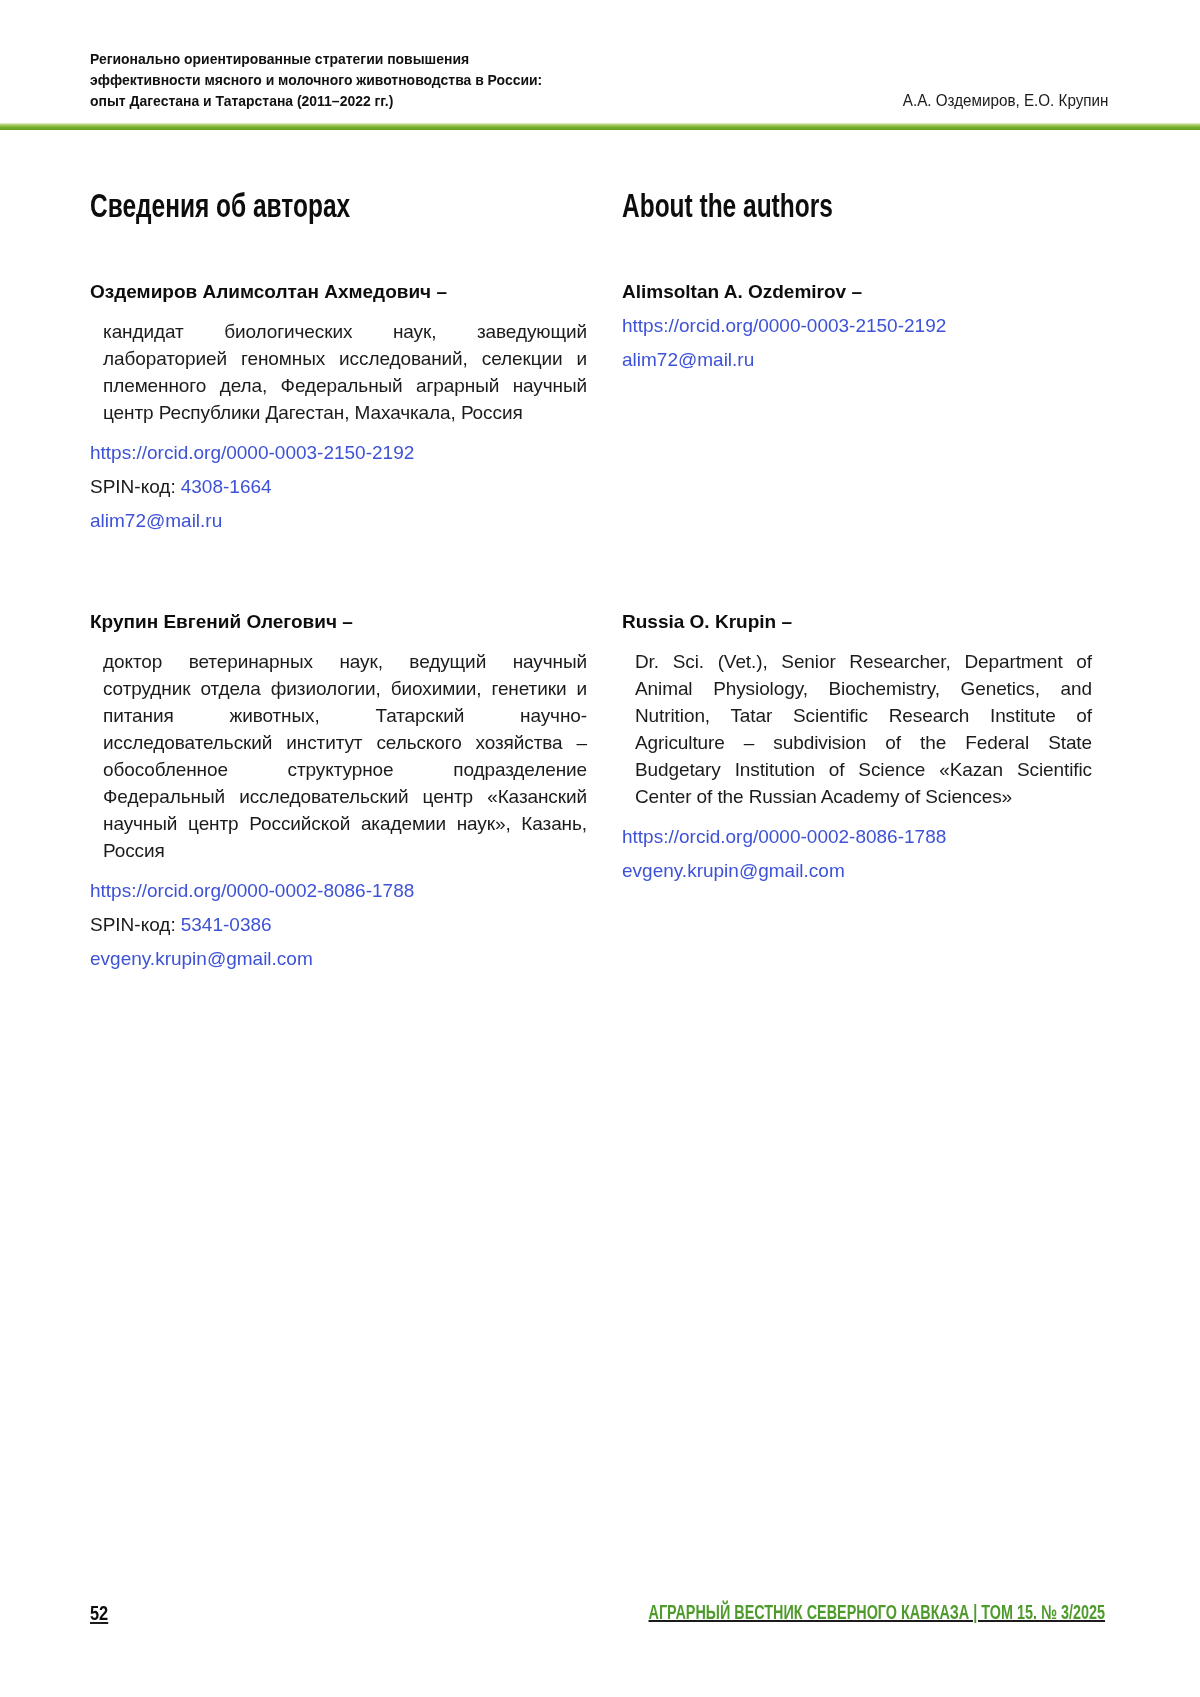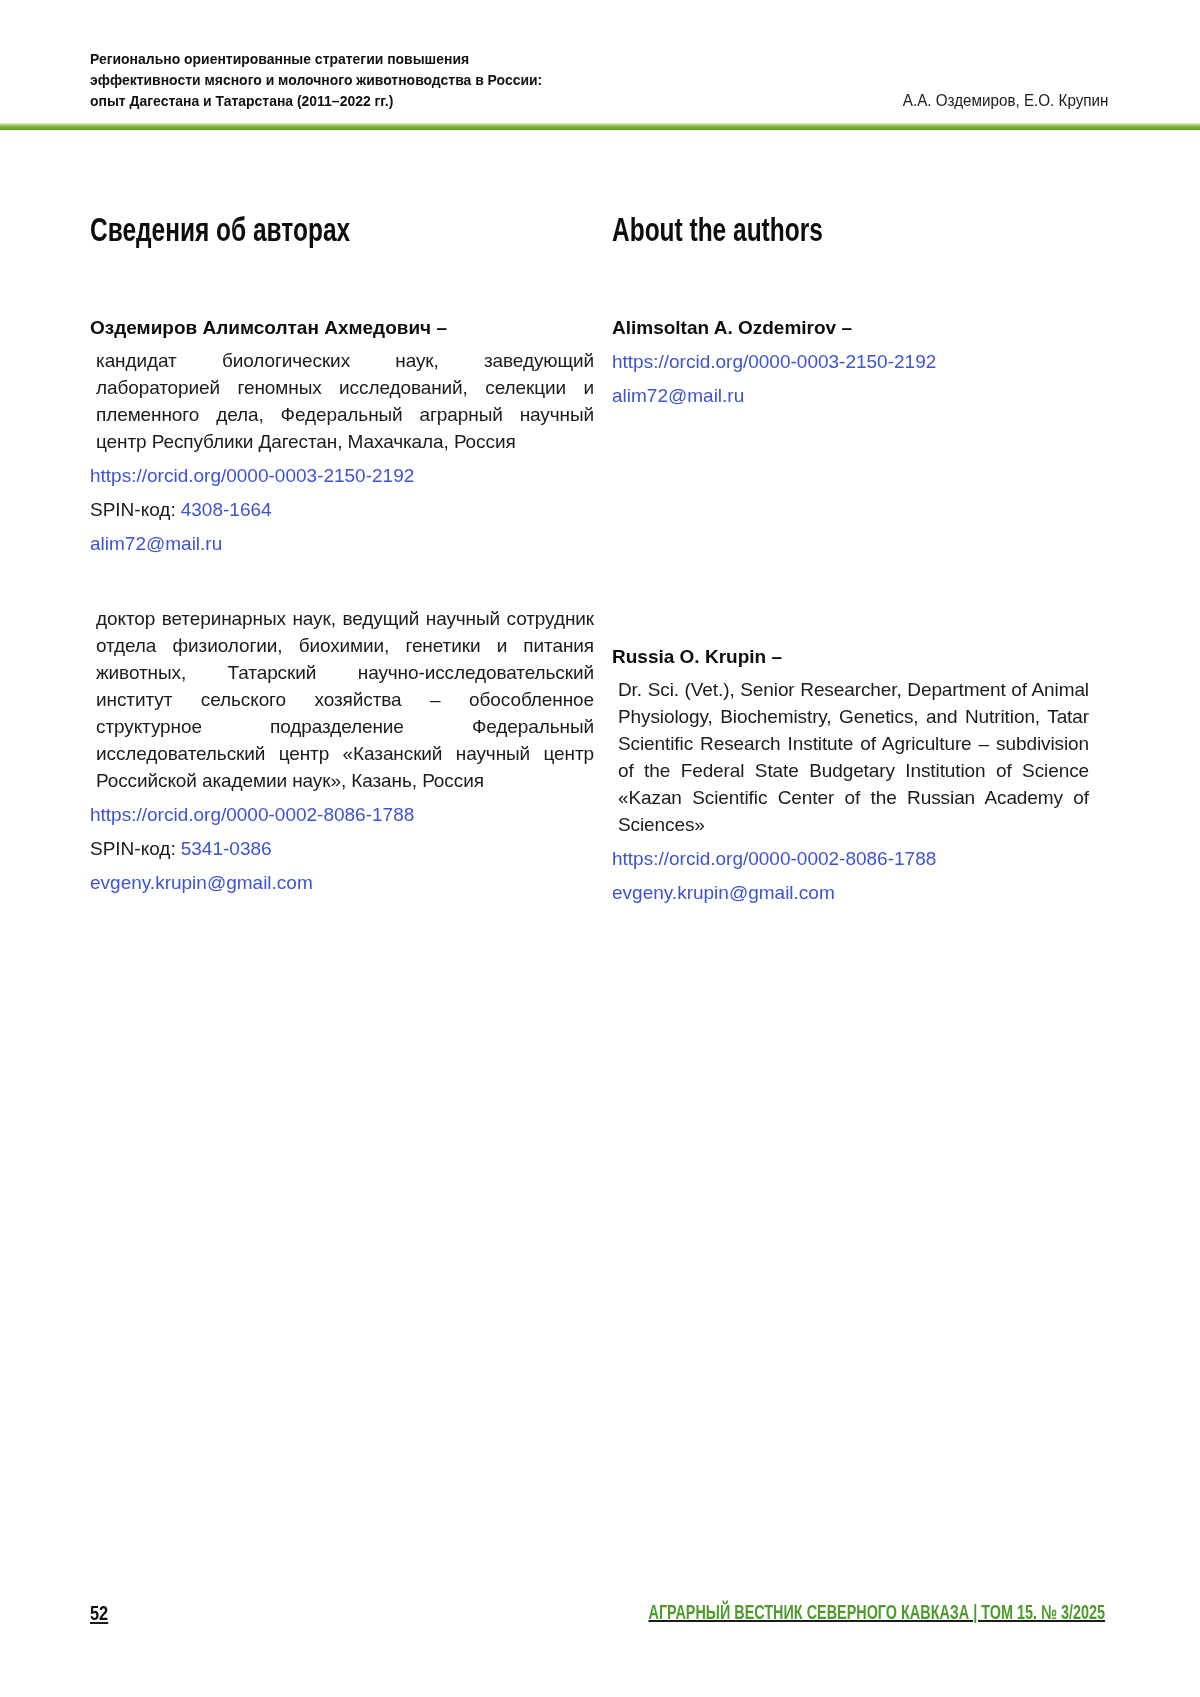--- a/index.html
+++ b/index.html
@@ -51,26 +51,25 @@
     right: 0;
     top: 123px;
     height: 7px;
     background: linear-gradient(180deg, #e7f0d2 0%, #a6ca62 30%, #72ac27 65%, #689e23 100%);
   }
 
   
   .content {
     position: absolute;
     left: 90px;
-    top: 212px;
+    top: 188px;
     display: grid;
     grid-template-columns: 510px 483px;
     column-gap: 22px;
     row-gap: 0;
-    gap: 12px;
   }
   .section-title {
     margin: 0 0 12px 0;
     font-size: 34px;
     line-height: 34px;
     font-weight: bold;
     color: #0d0d0d;
     letter-spacing: 0;
     transform: scaleX(0.72);
     transform-origin: left top;
@@ -78,21 +77,21 @@
   }
   .author-block { font-size: 19px; line-height: 27px; }
   .author-block.row2 { margin-top: 30px; }
   .author-name {
     font-weight: bold;
     color: #0d0d0d;
     line-height: 27px;
     margin-top: 44px;
   }
   .author-bio {
-    margin: 6px;
+    margin: 13px;
     text-align: justify;
     color: #1b1b1b;
     line-height: 27px;
     letter-spacing: -0.1px;
   }
   .meta-line { margin-top: 7px; line-height: 27px; }
   a.link {
     color: #3d52d6;
     text-decoration: none;
     cursor: pointer;
@@ -166,20 +165,21 @@
       <div class="author-name">Alimsoltan A. Ozdemirov –</div>
       <div class="meta-line">
         <a class="link">https://orcid.org/0000-0003-2150-2192</a>
       </div>
       <div class="meta-line">
         <a class="link">alim72@mail.ru</a>
       </div>
     </article>
 
     <article class="author-block row2">
+      <div class="author-name">Крупин Евгений Олегович –</div>
       <p class="author-bio">доктор ветеринарных наук, ведущий научный сотрудник отдела физиологии, биохимии, генетики и питания животных, Татарский научно-исследовательский институт сельского хозяйства – обособленное структурное подразделение Федеральный исследовательский центр «Казанский научный центр Российской академии наук», Казань, Россия</p>
       <div class="meta-line">
         <a class="link">https://orcid.org/0000-0002-8086-1788</a>
       </div>
       <div class="meta-line">
         <span class="spin-label">SPIN-код:</span><a class="link spin-value">5341-0386</a>
       </div>
       <div class="meta-line">
         <a class="link">evgeny.krupin@gmail.com</a>
       </div>

